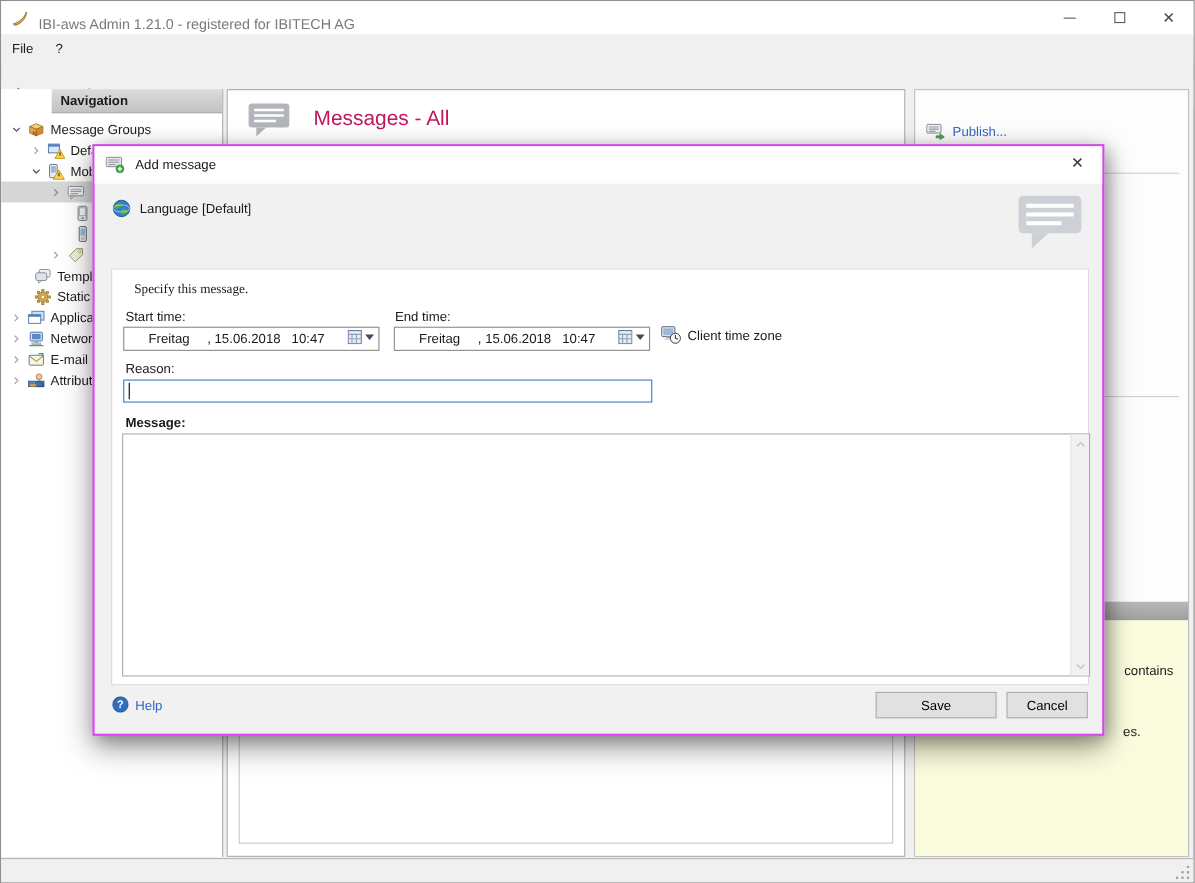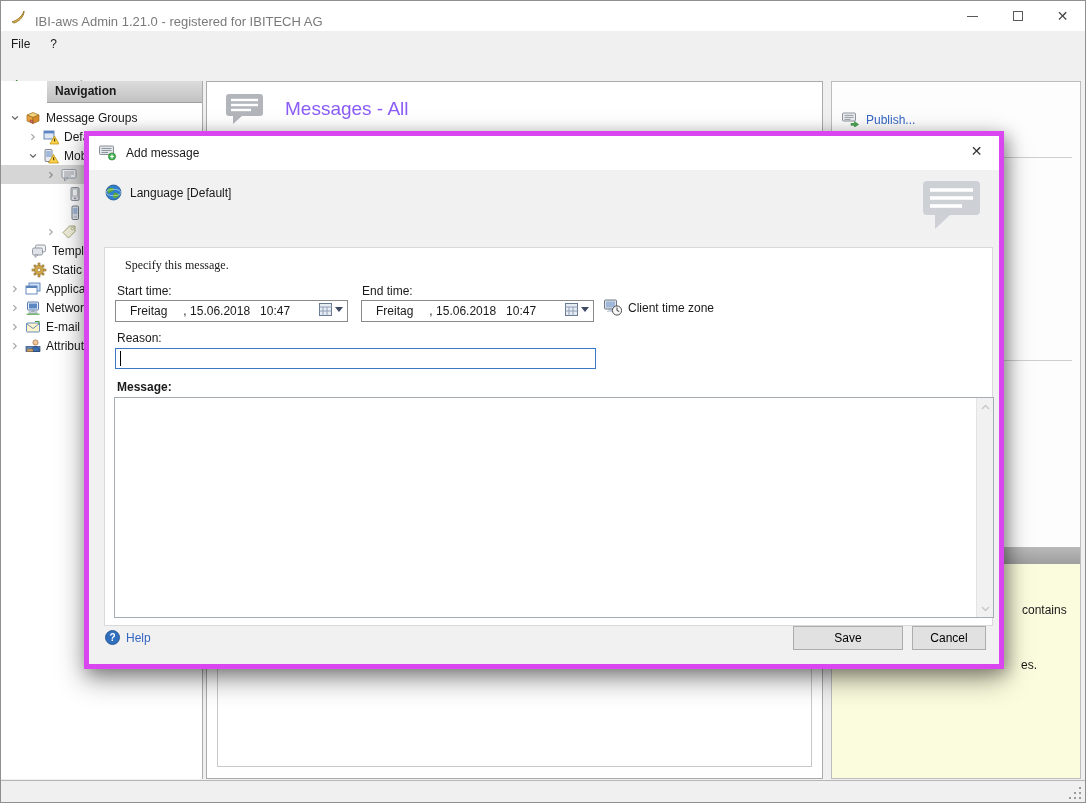--- a/index.html
+++ b/index.html
@@ -34,55 +34,55 @@
   
   .tree { padding-top:5px; }
   .trow { height:19px; display:flex; align-items:center; position:relative; }
   .trow.sel { background:#d6d6d6; }
   .exp { width:12px; height:12px; flex:0 0 12px; display:flex; align-items:center; justify-content:center; }
   .ticon { width:16px; height:16px; flex:0 0 16px; margin-left:4px; }
   .tlabel { margin-left:5px; white-space:nowrap; }
 
   
   .mainhead { position:absolute; left:18px; top:10px; display:flex; align-items:center; gap:20px; }
-  .maintitle { font-size:19px; color:#8b5cf6; }
+  .maintitle { font-size:19px; color:#be185d; }
   .listbox { position:absolute; left:10px; top:90px; width:595px; height:595px; border:1px solid #c8c8c8; background:#fff; }
 
   
   .actionitem { position:absolute; left:10px; top:30px; display:flex; align-items:center; gap:7px; color:#3566c4; }
   .sep { position:absolute; left:8px; right:8px; height:1px; background:#cfcfcf; }
   .grayband { position:absolute; left:0; top:465px; width:100%; height:17px; background:linear-gradient(#b9b9b9,#9e9e9e); }
   .note { position:absolute; left:0; top:482px; width:100%; height:214px; background:#fbfbdd; }
   .note span { position:absolute; white-space:nowrap;margin-left:16px; }
   .note a { color:#2a66c8; text-decoration:underline; }
 
   
   .statusbar { left:0; top:779px; width:100%; height:23px; background:#f0f0f0; border-top:1px solid #b6b6b6; }
 
   
   .dialog { left:83px; top:130px; width:920px; height:538px; background:#f1f1f1;
-            border:5px solid #d946ef; box-shadow:0 10px 26px rgba(0,0,0,.4), 4px 4px 14px rgba(0,0,0,.25); z-index:50; }
+            border:2px solid #d946ef; box-shadow:0 10px 26px rgba(0,0,0,.4), 4px 4px 14px rgba(0,0,0,.25); z-index:50; }
   .dlg-titlebar { position:absolute; left:0; top:0; width:100%; height:34px; background:#fff;
                   display:flex; align-items:center; }
   .dlg-title { margin-left:9px; }
   .dlg-close { position:absolute; right:0; top:0; width:45px; height:30px; display:flex; align-items:center;
                justify-content:center; font-size:14px; color:#333; }
   .langrow { position:absolute; left:16px; top:48px; display:flex; align-items:center; gap:8px; }
   .watermark { position:absolute; right:16px; top:42px; }
 
   .tabs { position:absolute; left:15px; top:89px; display:flex; align-items:flex-end; }
   .tab { border:1px solid #a9a9a9; border-bottom:none; background:#efefef; padding:3px 9px 3px 9px;
          margin-right:2px; height:21px; }
   .tab.active { background:#fff; height:23px; padding-top:4px; position:relative; z-index:2; }
   .tab.plus { color:#9a9a9a; padding:3px 8px; height:20px; background:#f3f3f3; }
 
   .tabpanel { position:absolute; left:15px; top:111px; width:889px; height:379px; background:#fff; border:1px solid #d9d9d9; }
   .flabel { position:absolute; color:#1a1a1a; }
   .dtfield { position:absolute; width:233px; height:22px; background:#fff; border:1px solid #8a8a8a;
-             display:flex; align-items:center; padding-left:14px; }
+             display:flex; align-items:center; padding-left:22px; }
   .dtfield .seg { margin-right:10px; white-space:pre; }
   .dtbtn { position:absolute; right:4px; top:2px; display:flex; align-items:center; gap:3px; }
   .caret-dn { width:0; height:0; border-left:4px solid transparent; border-right:4px solid transparent; border-top:5px solid #3f4a63; }
   .ctz { position:absolute; left:499px; top:51px; display:flex; align-items:center; gap:6px; }
   .reasoninput { position:absolute; left:10px; top:100px; width:481px; height:21px; border:1px solid #3a78c2;
                  background:#fff; font:12px "Liberation Sans",sans-serif; padding-left:4px; outline:none; }
   .msgarea { position:absolute; left:9px; top:149px; width:880px; height:221px; background:#fff; border:1px solid #a5acb5; }
   .vscroll { position:absolute; right:0; top:0; width:17px; height:100%; background:#f1f1f1; border-left:1px solid #e3e3e3; }
   .varrow { position:absolute; left:0; width:17px; height:17px; display:flex; align-items:center; justify-content:center; }
 

